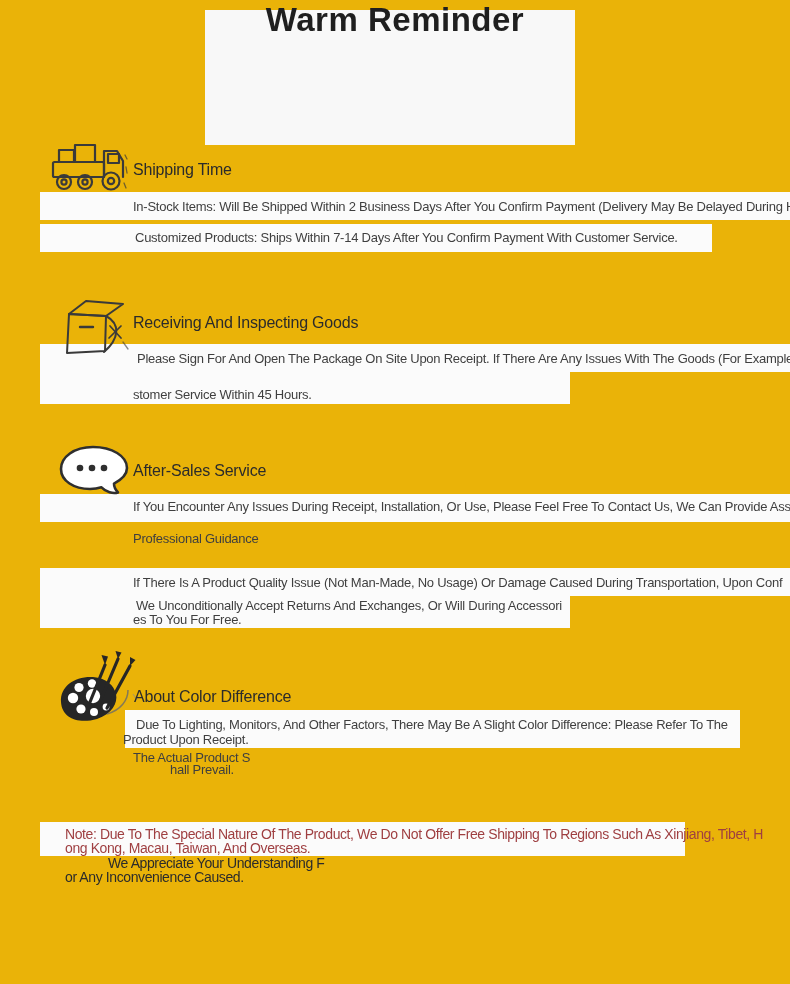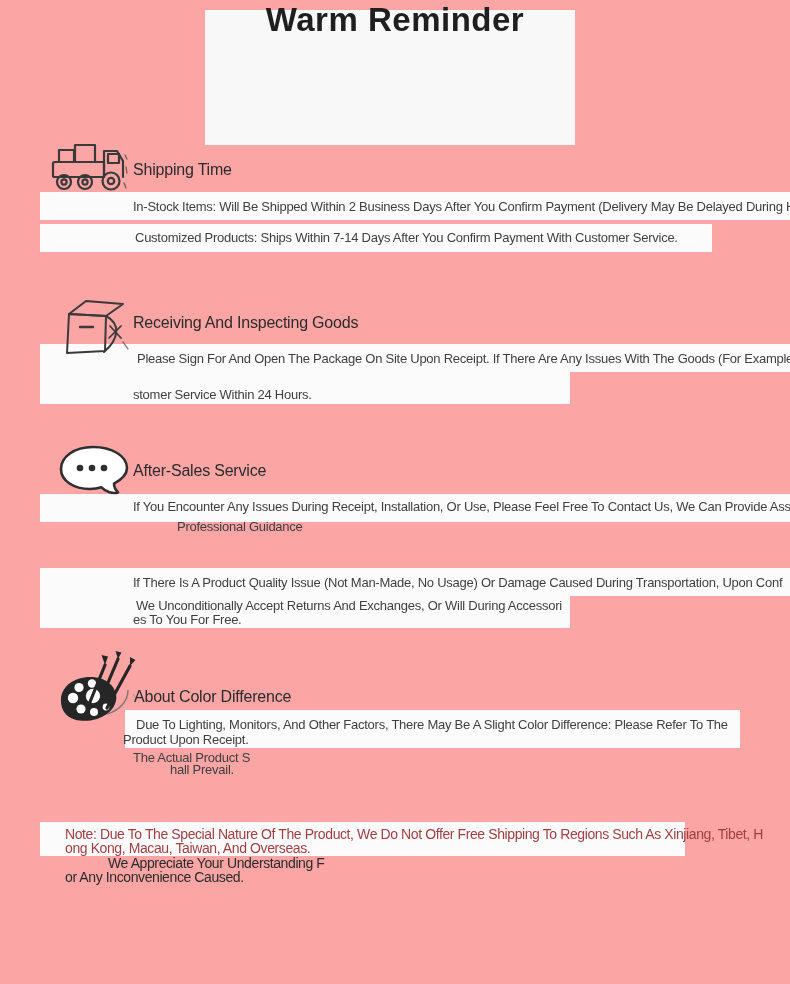--- a/index.html
+++ b/index.html
@@ -1,20 +1,20 @@
 <!DOCTYPE html>
 <html><head>
 <meta charset="utf-8">
 <style>
   html, body { margin: 0; padding: 0; background: #ffffff; }
   #page {
     position: relative;
     width: 790px;
     height: 984px;
-    background: #fca5a5;
+    background: #eab308;
     overflow: hidden;
     font-family: "Liberation Sans", sans-serif;
   }
   .shade { position: absolute; background: #fbfbfb; z-index: 0; }
   .shade.title-block { background: #f8f8f8; }
 
   .abs { position: absolute; z-index: 2; white-space: pre; }
 
   .page-title {
     left: 0; top: 66; width: 790px;
@@ -95,33 +95,33 @@
         <path d="M9 19 L46 21 L45 56 L7 58 Z"></path>
         <path d="M20 32 h13" stroke-width="2.4"></path>
         <path d="M46 21 C61 29 59 44 44 57"></path>
         <path d="M50 31 L61 43 M61 31 L49 43" stroke-width="1.7"></path>
         <path d="M63 47 L68 54" stroke-width="1.3" opacity="0.6"></path>
       </g>
     </svg>
   </div>
   <div class="abs sec-heading" style="left:133px; top:313px;">Receiving And Inspecting Goods</div>
   <div class="abs body-line" style="left:137px; top:352px;">Please Sign For And Open The Package On Site Upon Receipt. If There Are Any Issues With The Goods (For Example: D</div>
-  <div class="abs body-line" style="left:133px; top:388px;">stomer Service Within 24 Hours.</div>
+  <div class="abs body-line" style="left:133px; top:388px;">stomer Service Within 45 Hours.</div>
 
   <div class="icon-box" style="left:57px; top:443px; width:74px; height:56px;">
     <svg viewBox="0 0 74 56">
       <path d="M36 4 C17 4 4 14 4 26 C4 38 17 46 33 46 C37 46 41 45.4 44.5 44.3 C49 49 56 51 61 49.4 C58 46.4 57 43.4 57 40.6 C64.5 36.6 70 31.5 70 25 C70 13 55 4 36 4 Z" fill="#ffffff" stroke="#2f2f2f" stroke-width="2.6" stroke-linejoin="round"></path>
         <circle cx="23" cy="25" r="3.3" fill="#2f2f2f"></circle>
         <circle cx="35" cy="25" r="3.3" fill="#2f2f2f"></circle>
         <circle cx="47" cy="25" r="3.3" fill="#2f2f2f"></circle>
     </svg>
   </div>
   <div class="abs sec-heading" style="left:133px; top:461px;">After-Sales Service</div>
   <div class="abs body-line" style="left:133px; top:500px;">If You Encounter Any Issues During Receipt, Installation, Or Use, Please Feel Free To Contact Us, We Can Provide Assis</div>
-  <div class="abs body-line" style="left:133px; top:520px;margin-left:44px;">Professional Guidance</div>
+  <div class="abs body-line" style="left:133px; top:532px;">Professional Guidance</div>
   <div class="abs body-line" style="left:133px; top:576px;">If There Is A Product Quality Issue (Not Man-Made, No Usage) Or Damage Caused During Transportation, Upon Conf</div>
   <div class="abs body-line" style="left:136px; top:599px;">We Unconditionally Accept Returns And Exchanges, Or Will During Accessori</div>
   <div class="abs body-line" style="left:133px; top:613px;">es To You For Free.</div>
 
   <div class="icon-box" style="left:55px; top:650px; width:88px; height:78px;">
     <svg viewBox="0 0 88 78">
       <path d="M6 52 C5 36 20 26 38 27 C52 28 59 36 61 44 C63 53 57 64 42 69 C24 74 7 69 6 52 Z" fill="#262626"></path>
       <circle cx="18" cy="48" r="5.2" fill="#ffffff"></circle>
       <circle cx="26" cy="59" r="4.6" fill="#ffffff"></circle>
       <circle cx="39" cy="62" r="4" fill="#ffffff"></circle>

